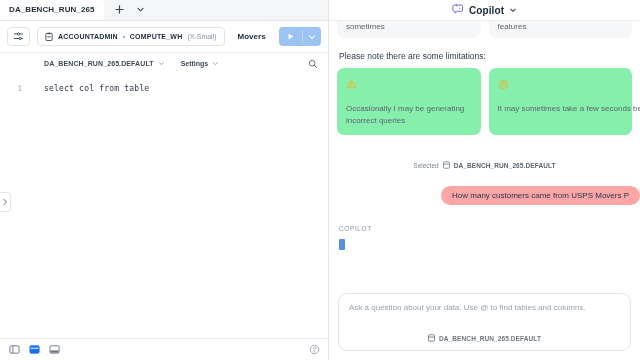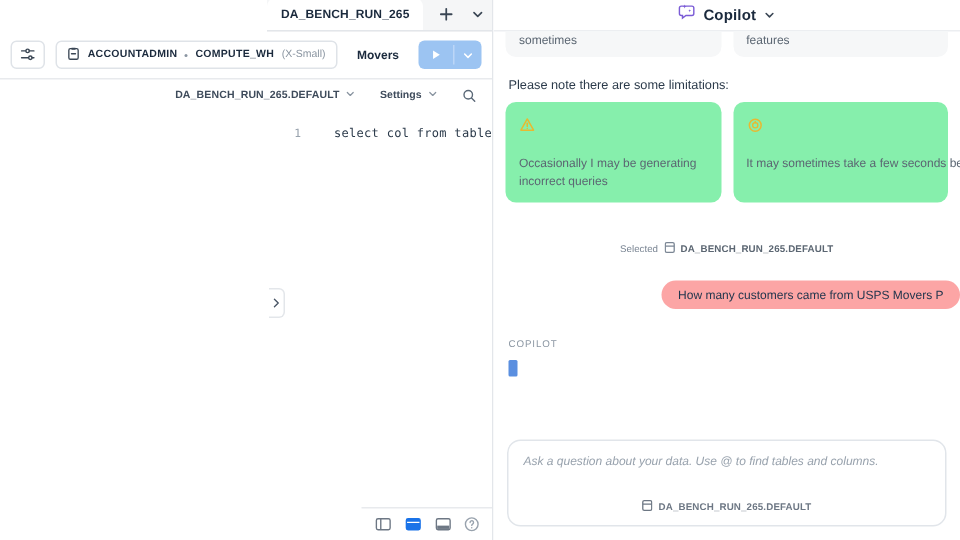--- a/index.html
+++ b/index.html
@@ -11,21 +11,21 @@
     -webkit-font-smoothing: antialiased;
   }
   .app { position: relative; width: 640px; height: 360px; display: flex; }
 
   
   .worksheet {
     position: relative;
     width: 329px; height: 360px;
     background: #ffffff;
     border-right: 1px solid #e3e6ea;
-    display: flex; flex-direction: column; align-items: flex-end;
+    display: flex; flex-direction: column;
   }
 
   
   .tabstrip {
     height: 21px; min-height: 21px;
     background: #f5f6f7;
     display: flex; align-items: flex-end;
     border-bottom: 1px solid #e3e6ea;
     position: relative;
   }
@@ -237,21 +237,20 @@
     border-radius: 9px;
     background: #fff;
     height: 58px;
     padding: 9px 10px 0 10px;
     display: flex; flex-direction: column;
     position: relative;
   }
   .composer-placeholder {
     font-size: 8px; color: #98a2ad;
     white-space: nowrap;
-    font-style: italic;
   }
   .composer-foot {
     margin-top: auto;
     display: flex; align-items: center; justify-content: center;
     gap: 4px;
     padding-bottom: 7px;
     font-size: 6.5px; color: #6d7784;
     font-weight: bold; letter-spacing: .1px;
   }
 </style>

